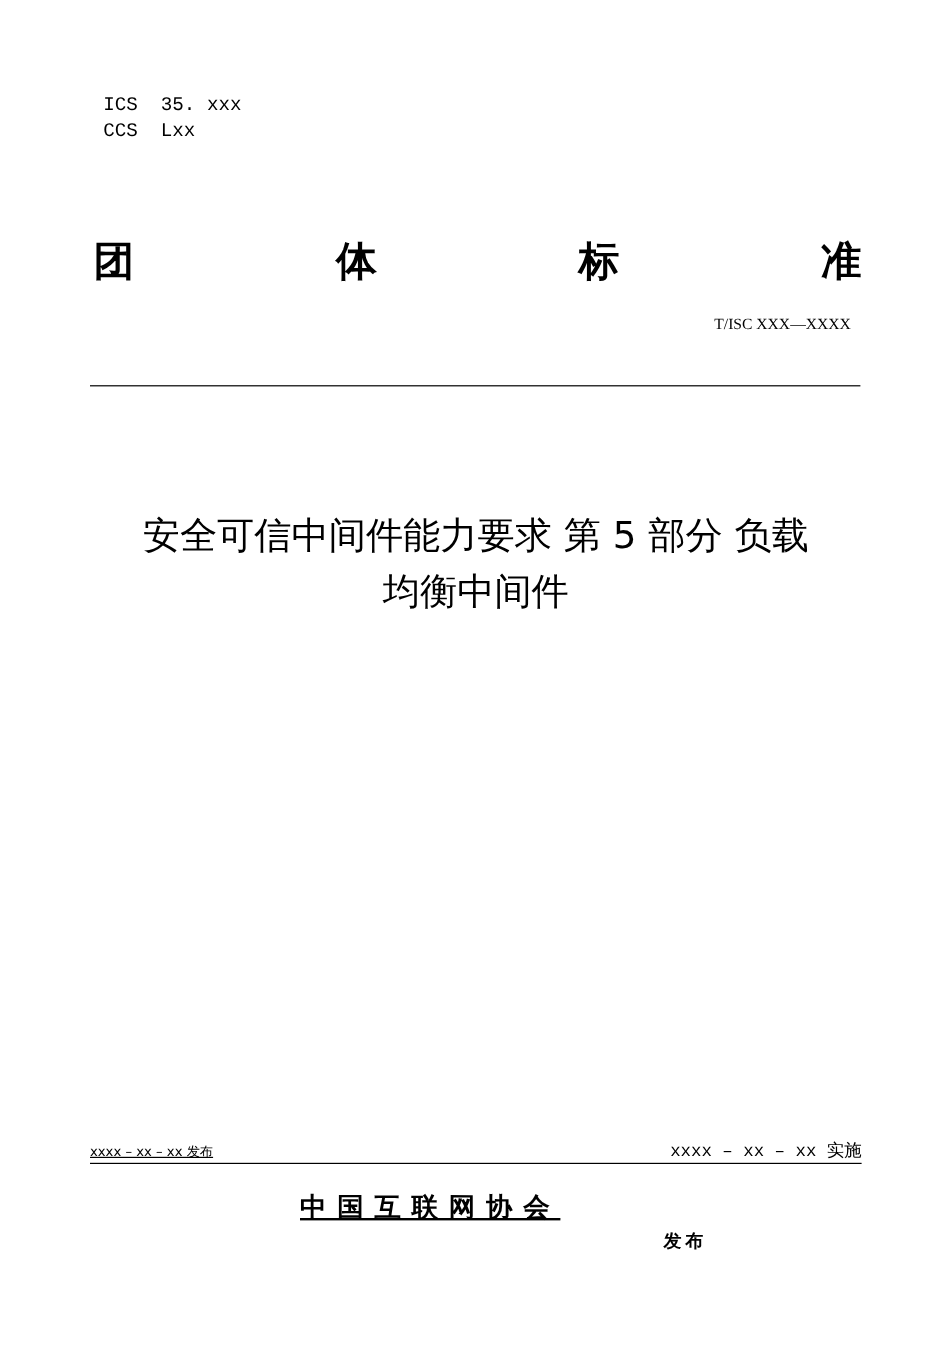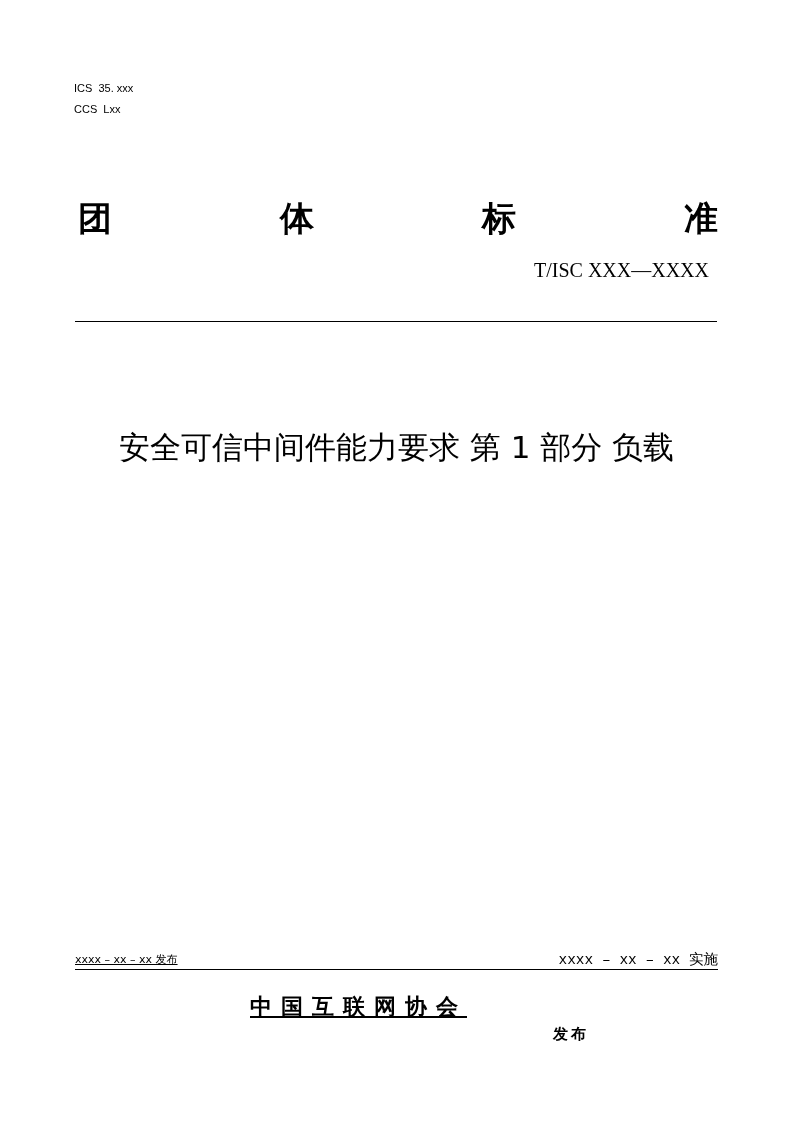--- a/index.html
+++ b/index.html
@@ -1,21 +1,21 @@
 <!DOCTYPE html>
 <html><head>
   <meta charset="utf-8">
   <style>
     html, body { margin: 0; padding: 0; background: #ffffff; }
     body { width: 793px; height: 1122px; position: relative; overflow: hidden; color: #000; }
     .abs { position: absolute; }
-    .codes { left: 74px; top: 78px; font-family: Liberation Sans, sans-serif; font-size: 11px; line-height: 21px; }
+    .codes { left: 86px; top: 78px; font-family: Liberation Mono, monospace; font-size: 16px; line-height: 21px; }
     .codes div { white-space: pre; }
     .title-row { left: 78px; top: 196px; width: 640px; height: 44px; display: flex; justify-content: space-between; font-family: "DejaVu Sans", sans-serif; font-weight: bold; font-size: 34px; line-height: 44px; }
-    .std-no { right: 84px; top: 261px; font-family: "Liberation Serif", serif; font-size: 20px; line-height: 18px; }
+    .std-no { right: 84px; top: 261px; font-family: "Liberation Serif", serif; font-size: 13px; line-height: 18px; }
     .rule-top { left: 75px; top: 321px; width: 642px; height: 1px; background: #000; }
     .zh-title { left: 70px; top: 424px; width: 653px; text-align: center; font-family: "DejaVu Sans", sans-serif; font-size: 31px; line-height: 46px; }
     .en-title { left: 70px; top: 541px; width: 653px; text-align: center; font-family: "Liberation Serif", serif; font-size: 17.5px; line-height: 27px; }
     .date-left { left: 75px; top: 950px; font-family: "DejaVu Sans", sans-serif; font-size: 11px; line-height: 20px; text-decoration: underline; }
     .date-right { right: 75px; top: 950px; font-family: Liberation Mono, monospace; font-size: 14.5px; line-height: 20px; }
     .rule-bottom { left: 75px; top: 969px; width: 643px; height: 1px; background: #000; }
     .issuer { left: 250px; top: 992px; font-family: "DejaVu Sans", sans-serif; font-weight: bold; font-size: 22px; line-height: 30px; letter-spacing: 9px; text-decoration: underline; }
     .issue-label { left: 553px; top: 1026px; font-family: Liberation Mono, monospace; font-weight: bold; font-size: 15px; line-height: 20px; letter-spacing: 3px; }
   </style>
 </head>
@@ -31,21 +31,22 @@
   <span>体</span>
   <span>标</span>
   <span>准</span>
 </div>
 
 <div class="abs std-no">T/ISC XXX—XXXX</div>
 
 <div class="abs rule-top"></div>
 
 <div class="abs zh-title">
-  <div>安全可信中间件能力要求  第 1 部分  负载</div>
+  <div>安全可信中间件能力要求  第 5 部分  负载</div>
+  <div>均衡中间件</div>
 </div>
 
 <div class="abs en-title">
 </div>
 
 <div class="abs date-left">xxxx – xx – xx 发布</div>
 <div class="abs date-right">xxxx – xx – xx 实施</div>
 
 <div class="abs rule-bottom"></div>
 

